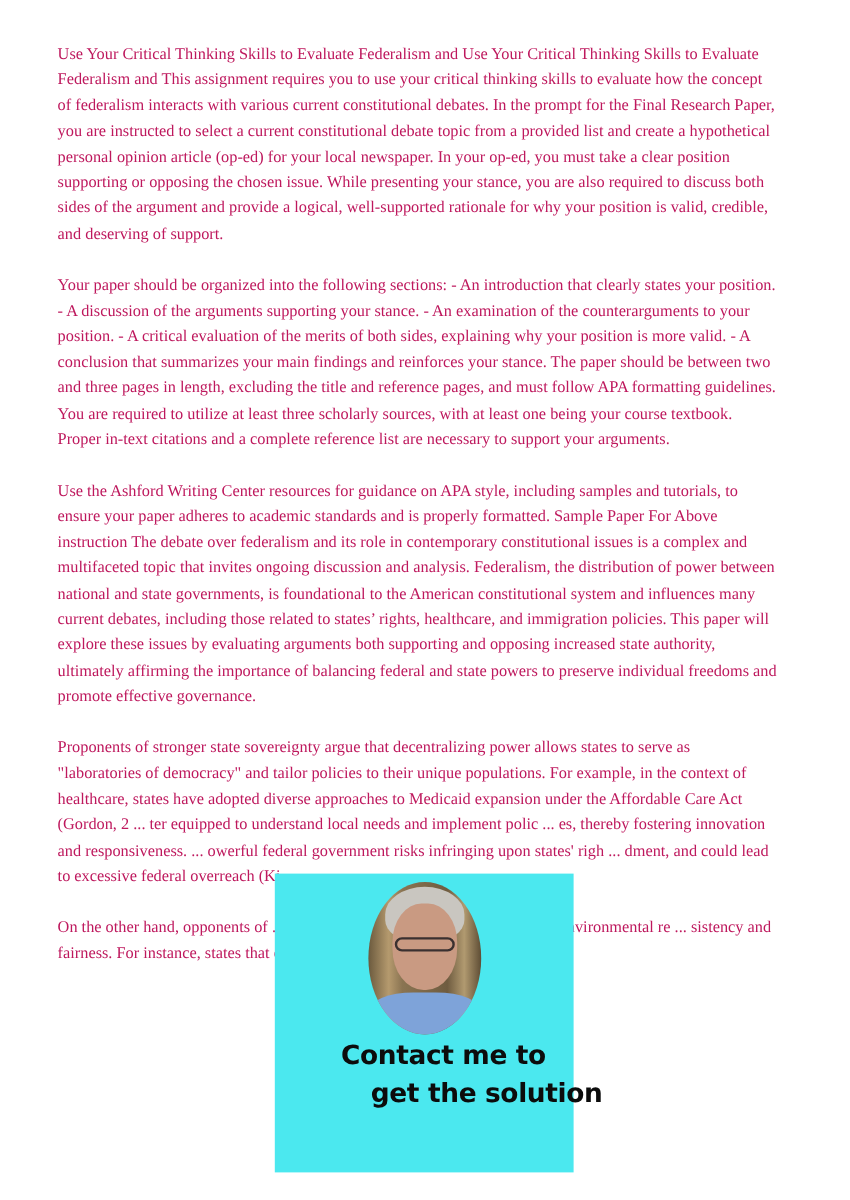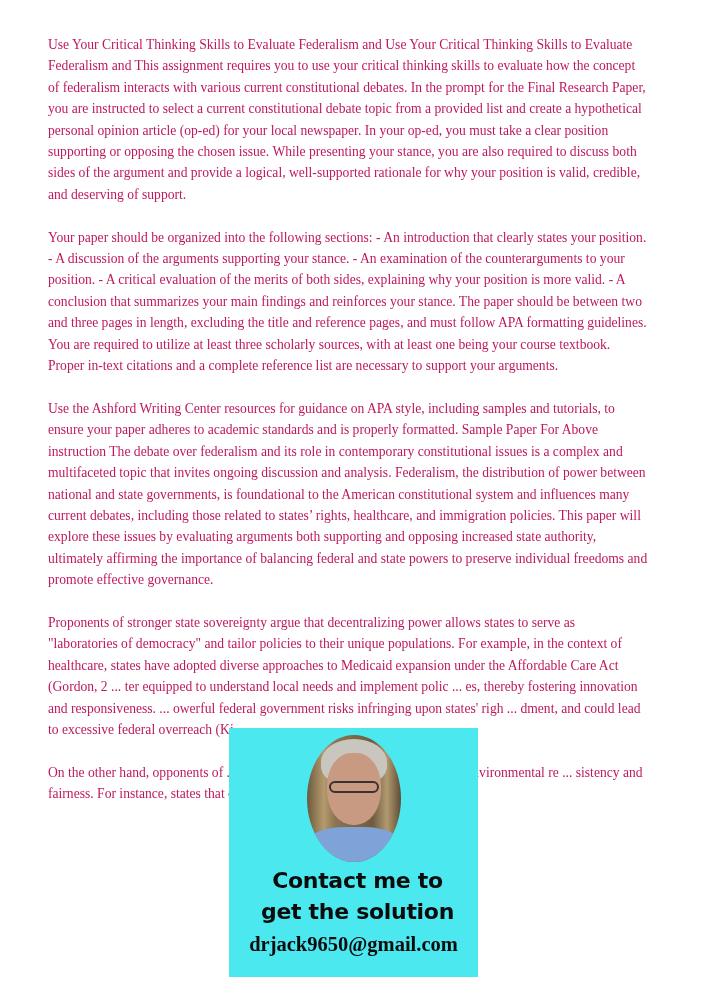--- a/index.html
+++ b/index.html
@@ -17,26 +17,26 @@
   .photo {
     position: absolute; left: 78px; top: 7px; width: 94px; height: 127px;
     border-radius: 50%; overflow: hidden;
     background: linear-gradient(90deg, #6b5a3e 0%, #b59a6e 18%, #8a7452 30%, #6f5c40 70%, #b19a70 85%, #5e4d35 100%);
   }
   .photo .hair { position: absolute; left: 14px; top: 4px; width: 66px; height: 46px; border-radius: 50% 50% 40% 40%; background: #c9c6c0; }
   .photo .face { position: absolute; left: 20px; top: 18px; width: 54px; height: 72px; border-radius: 45% 45% 48% 48%; background: #c99a82; }
   .photo .glasses { position: absolute; left: 22px; top: 46px; width: 50px; height: 12px; border: 2px solid #3a3030; border-radius: 6px; box-sizing: border-box; }
   .photo .shirt { position: absolute; left: 0; top: 92px; width: 94px; height: 40px; background: #7ea3d9; border-radius: 40% 40% 0 0; }
   .promo-line {
-    position: absolute; left: 4px; width: 249px; text-align: center;
+    position: absolute; left: 16px; width: 249px; text-align: center;
     font-family: "DejaVu Sans", "Liberation Sans", sans-serif; font-weight: bold;
     color: #0c0c0c; font-size: 22px; letter-spacing: -0.3px;
   }
   .promo-line.l1 { top: 140px; }
-  .promo-line.l2 { top: 171px; }
+  .promo-line.l2 { top: 171px; margin-left: 36px; }
   .promo-email {
     position: absolute; left: 0; top: 205px; width: 249px; text-align: center;
     font-family: "Liberation Serif", "DejaVu Serif", serif; font-weight: bold;
     font-size: 20.5px; color: #0c0c0c;
   }
 </style>
 </head>
 <body>
 
 <div class="page">
@@ -49,14 +49,13 @@
 
 <div class="promo">
   <div class="photo">
     <div class="hair"></div>
     <div class="face"></div>
     <div class="glasses"></div>
     <div class="shirt"></div>
   </div>
   <div class="promo-line l1">Contact me to</div>
   <div class="promo-line l2">get the solution</div>
-  <div class="promo-email">drjack9650@gmail.com</div>
 </div>
 
 </body></html>

